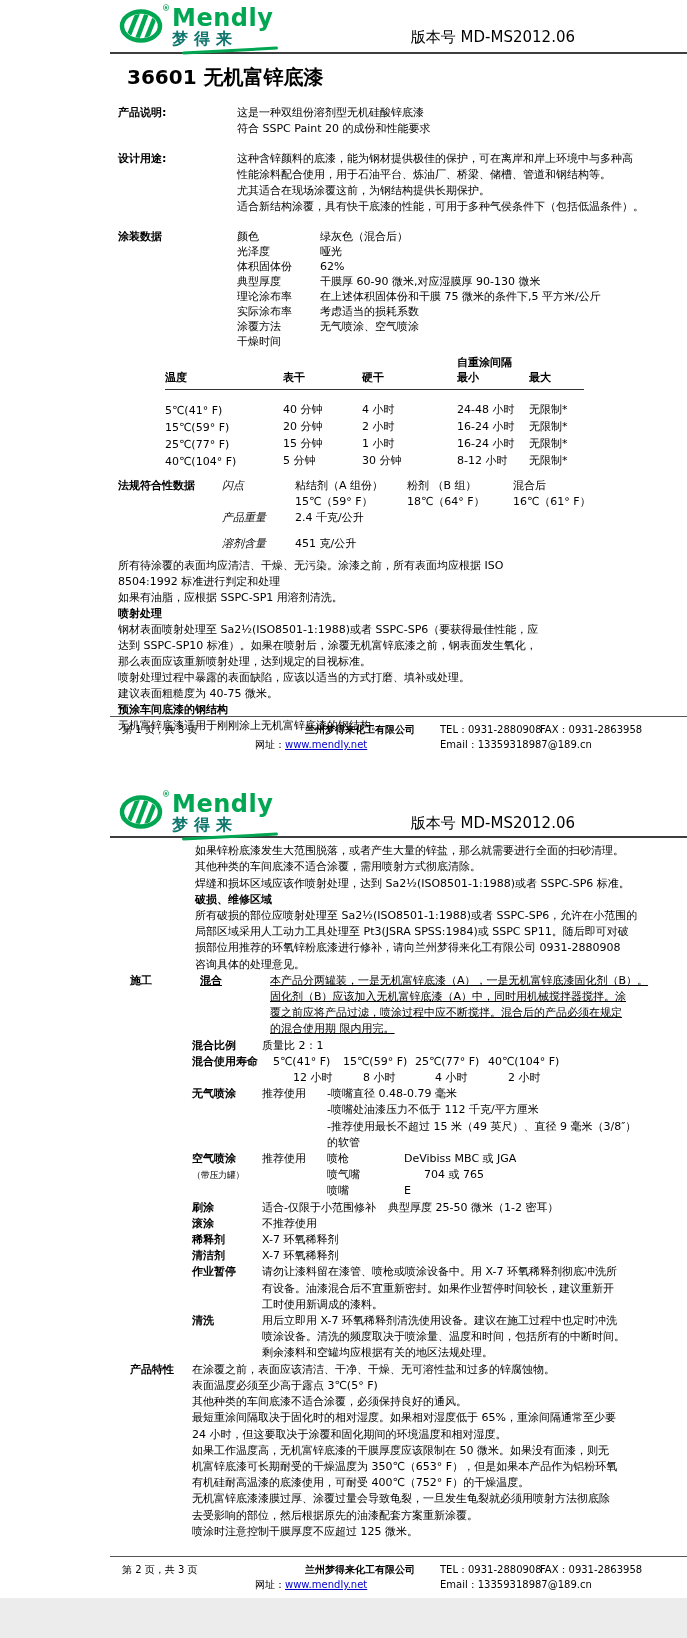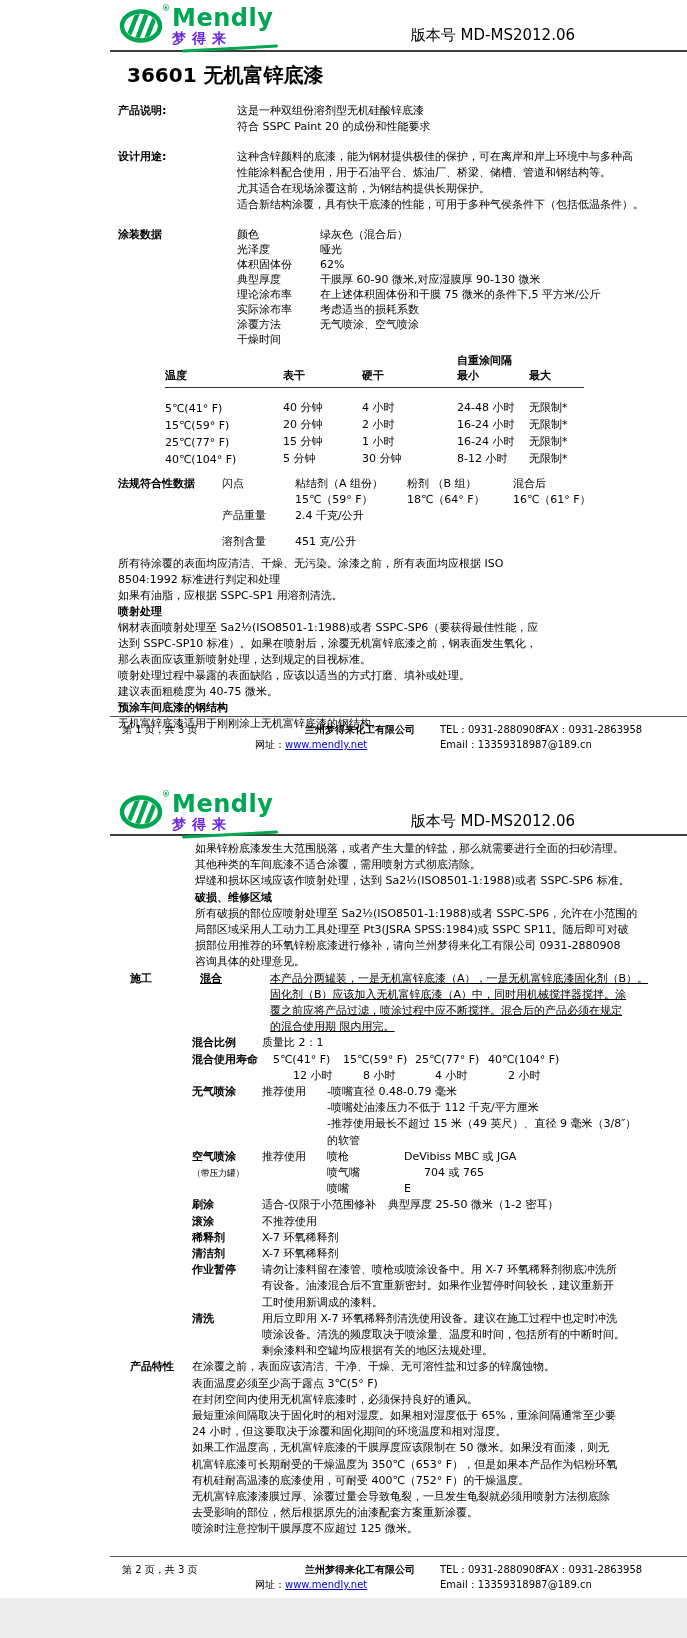--- a/index.html
+++ b/index.html
@@ -14,21 +14,21 @@
   #page2 { height:812px; }
   #bottom-strip { height:40px; background:#ececec; }
 
   
   .hdr { display:flex; justify-content:space-between; align-items:flex-end; padding:7px 112px 0 118px; }
   .logo { display:flex; align-items:flex-start; position:relative; }
   .logo-mark { position:relative; width:50px; height:36px; }
   .logo-reg { position:absolute; top:-3px; right:-2px; font-size:8px; font-weight:bold; color:#00A651; }
   .brand { display:flex; flex-direction:column; margin-left:4px; position:relative; }
   .brand-en { color:#00A651; font-weight:bold; font-size:24px; line-height:0.95; letter-spacing:0.5px; }
-  .brand-cn { color:#6d28d9; font-weight:bold; font-size:14px; letter-spacing:6px; line-height:1.15; }
+  .brand-cn { color:#0f766e; font-weight:bold; font-size:16px; letter-spacing:6px; line-height:1.15; }
   .swoosh { position:absolute; left:10px; bottom:-4px; width:96px; height:3px; background:#00A651; border-radius:2px; transform:rotate(-3deg); }
   .version { font-size:15px; padding-bottom:1px; }
   .hrule { border-top:2px solid #3d3d3d; margin-left:110px; margin-top:4px; }
 
   .title { font-size:20px; font-weight:bold; margin:10px 0 14px 127px; }
 
   
   .sec { display:flex; margin:0 0 14px 118px; }
   .sec-label { width:119px; flex:none; font-weight:bold; }
   .sec-label.narrow { width:104px; }
@@ -37,21 +37,21 @@
   .kv { display:flex; line-height:15px; white-space:nowrap; }
   .kv .k { width:83px; flex:none; }
 
   table.dry { border-collapse:collapse; margin:0 0 10px 165px; table-layout:fixed; }
   table.dry td { font-size:11px; vertical-align:bottom; height:17px; padding:0; white-space:nowrap; }
   table.dry tr.ghead td { font-weight:bold; }
   table.dry tr.hrow td { font-weight:bold; border-bottom:1.5px solid #333; padding-bottom:4px; }
   table.dry tr.first td { padding-top:12px; }
 
   .regrow { display:flex; line-height:16px; white-space:nowrap; }
-  .rc1 { width:73px; flex:none; }
+  .rc1 { width:73px; flex:none;font-style:italic; }
   .rc2 { width:112px; flex:none; }
   .rc3 { width:106px; flex:none; }
   .gap8 { height:10px; }
   .boldline { font-weight:bold; line-height:16px; }
 
   
   .p2block { margin-left:195px; }
   .p2title { font-weight:bold; line-height:16.2px; }
   #page2 .tline { line-height:16.2px; }
   .consec { display:flex; margin-left:130px; }
@@ -435,21 +435,21 @@
         <div class="tline">喷涂设备。清洗的频度取决于喷涂量、温度和时间，包括所有的中断时间。</div>
         <div class="tline">剩余漆料和空罐均应根据有关的地区法规处理。</div>
       </span>
   </div>
 
   <div class="consec">
     <div class="l1">产品特性</div>
     <div style="flex:1;">
         <div class="tline">在涂覆之前，表面应该清洁、干净、干燥、无可溶性盐和过多的锌腐蚀物。</div>
         <div class="tline">表面温度必须至少高于露点 3℃(5° F)</div>
-        <div class="tline">在封闭空间内使用无机富锌底漆时，必须保持良好的通风。</div>
+        <div class="tline">其他种类的车间底漆不适合涂覆，必须保持良好的通风。</div>
         <div class="tline">最短重涂间隔取决于固化时的相对湿度。如果相对湿度低于 65%，重涂间隔通常至少要</div>
         <div class="tline">24 小时，但这要取决于涂覆和固化期间的环境温度和相对湿度。</div>
         <div class="tline">如果工作温度高，无机富锌底漆的干膜厚度应该限制在 50 微米。如果没有面漆，则无</div>
         <div class="tline">机富锌底漆可长期耐受的干燥温度为 350℃（653° F），但是如果本产品作为铝粉环氧</div>
         <div class="tline">有机硅耐高温漆的底漆使用，可耐受 400℃（752° F）的干燥温度。</div>
         <div class="tline">无机富锌底漆漆膜过厚、涂覆过量会导致龟裂，一旦发生龟裂就必须用喷射方法彻底除</div>
         <div class="tline">去受影响的部位，然后根据原先的油漆配套方案重新涂覆。</div>
         <div class="tline">喷涂时注意控制干膜厚度不应超过 125 微米。</div>
       </div>
   </div>

